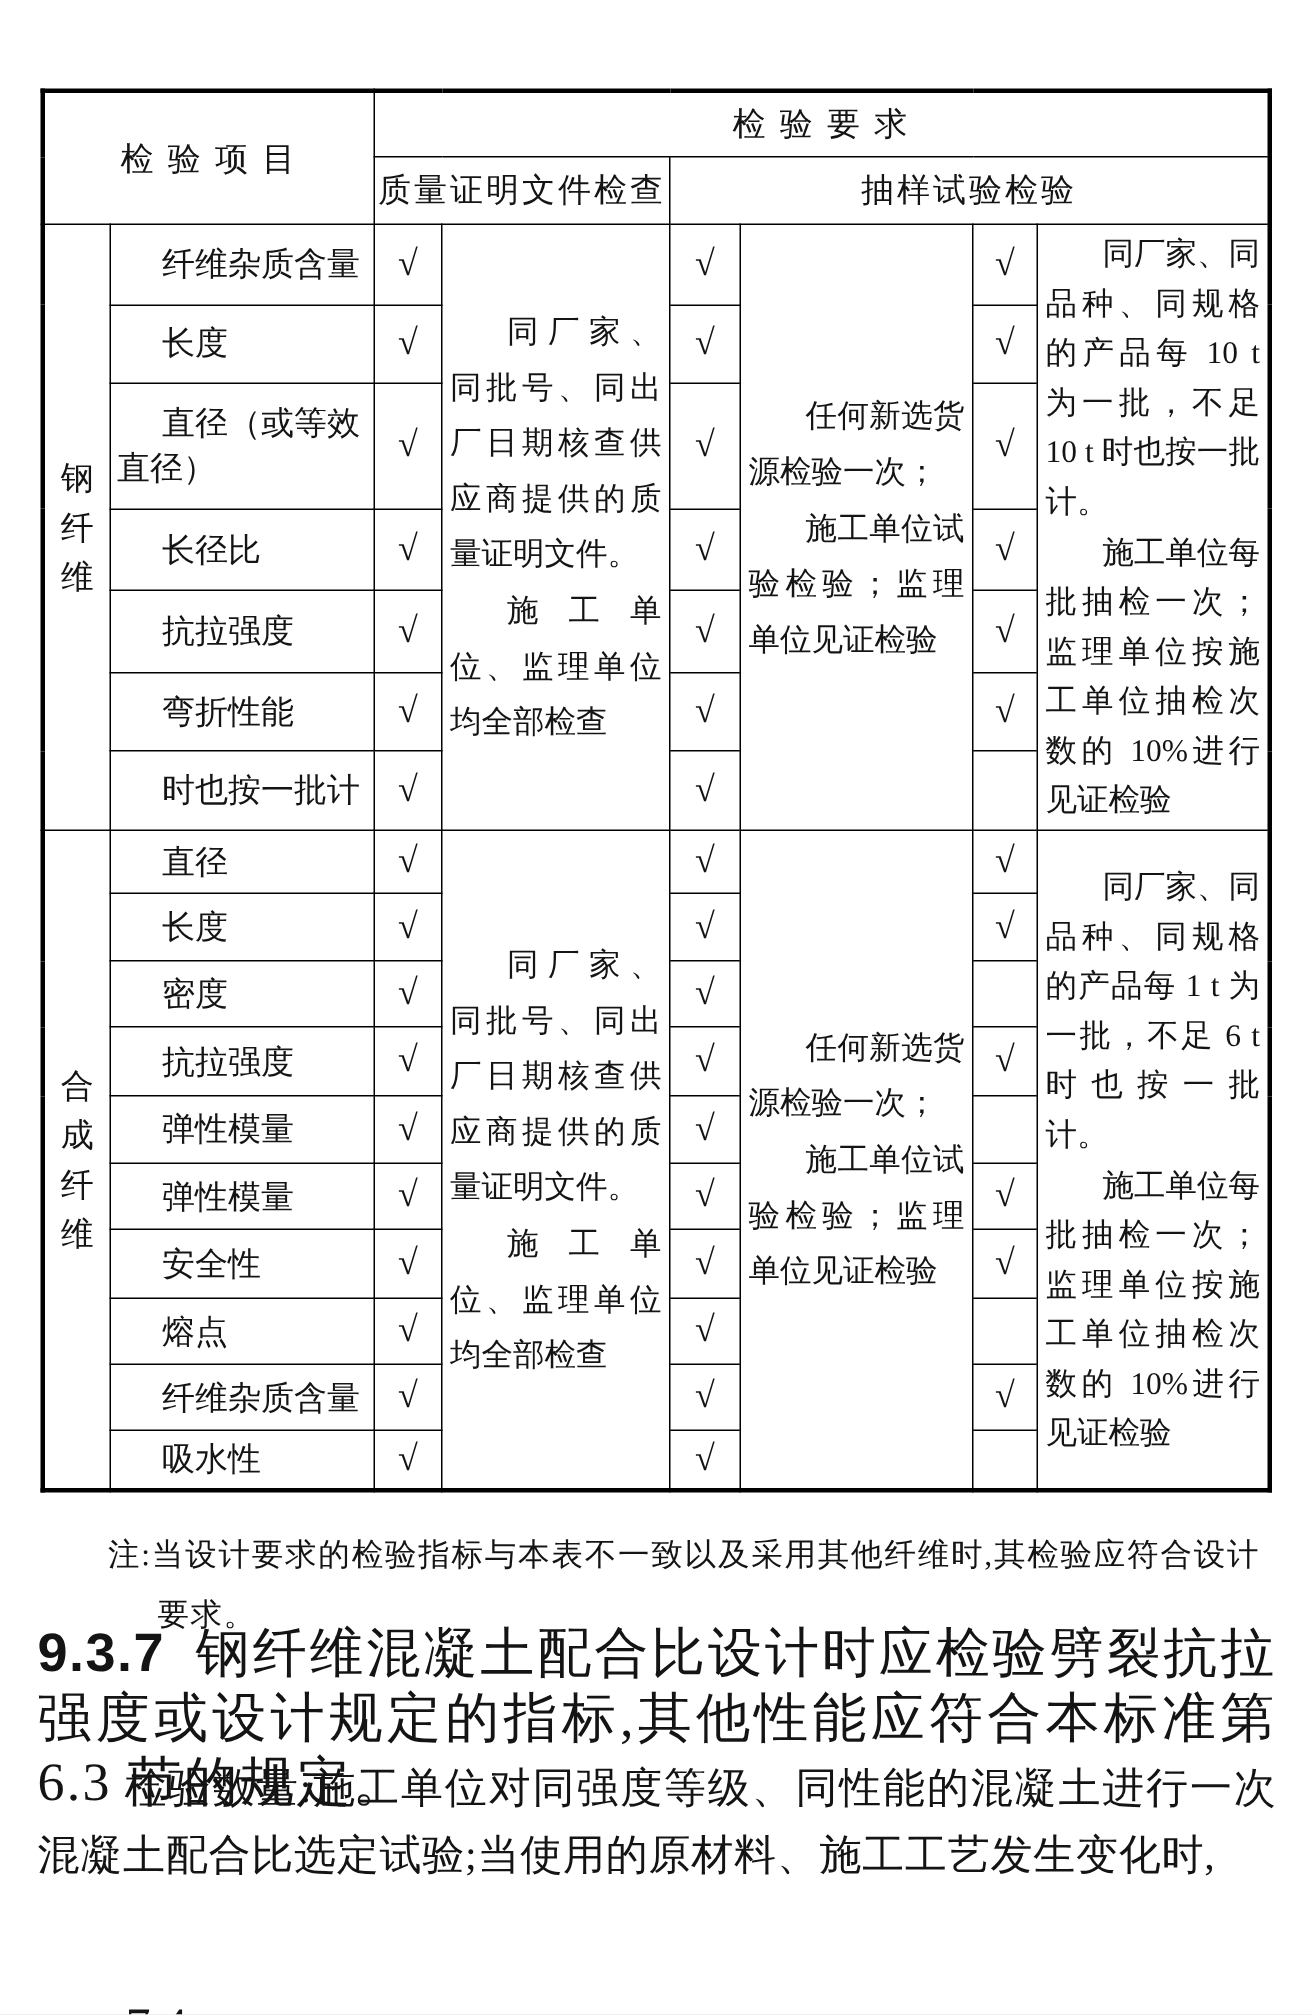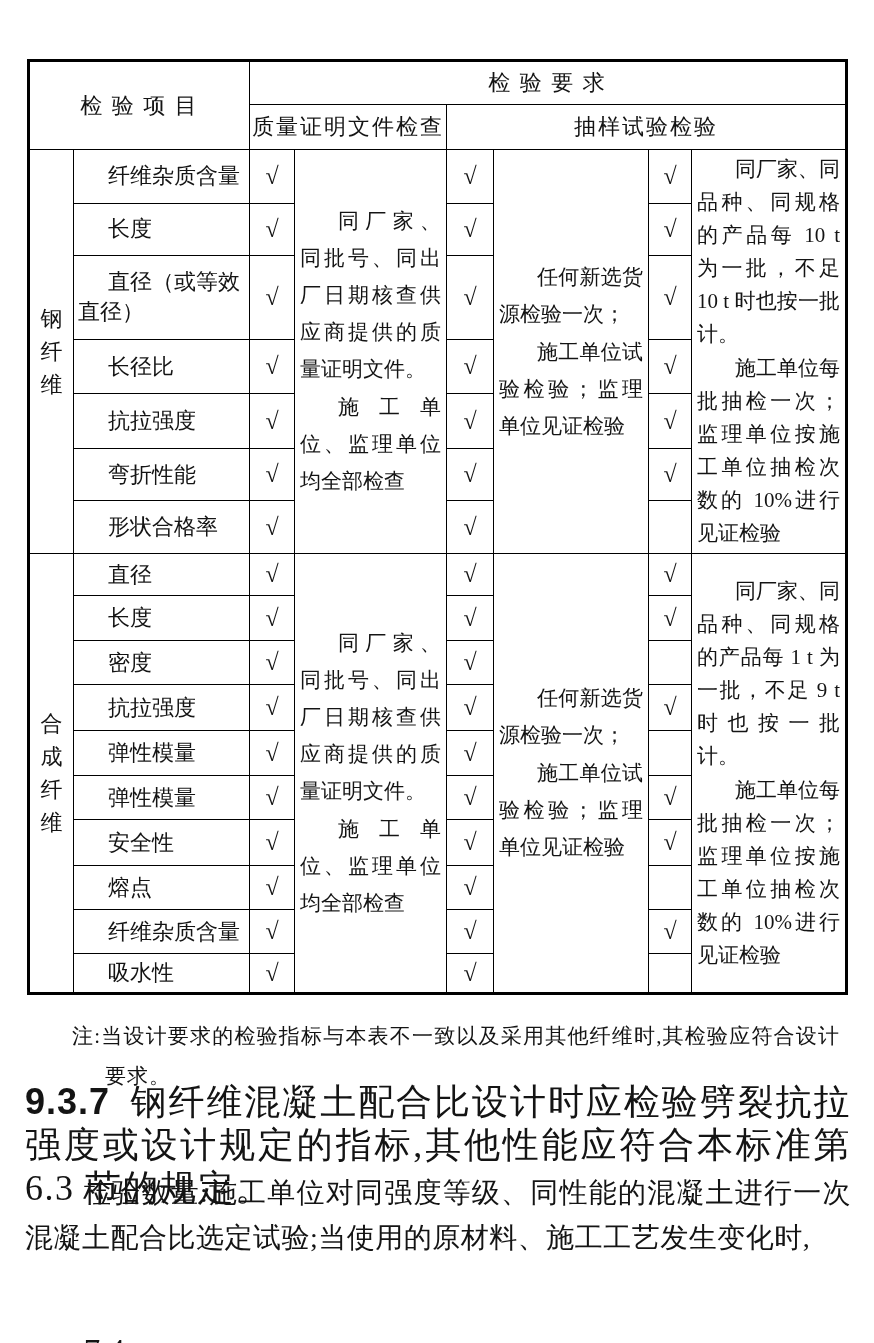--- a/index.html
+++ b/index.html
@@ -131,21 +131,21 @@
       <td class="chk">√</td>
       <td class="chk">√</td>
     </tr>
     <tr style="height:52px">
       <td class="item">弯折性能</td>
       <td class="chk">√</td>
       <td class="chk">√</td>
       <td class="chk">√</td>
     </tr>
     <tr style="height:52px">
-      <td class="item">形状合格率</td>
+      <td class="item">时也按一批计</td>
       <td class="chk">√</td>
       <td class="chk">√</td>
       <td class="chk"></td>
     </tr>
 
     <tr style="height:42px">
       <td class="grp" rowspan="10">
             <div class="vgroup">合成纤维</div>
           </td>
       <td class="item">直径</td>
@@ -154,21 +154,21 @@
         <p>同厂家、同批号、同出厂日期核查供应商提供的质量证明文件。</p>
         <p>施工单位、监理单位均全部检查</p>
       </td>
       <td class="chk">√</td>
       <td class="blk" rowspan="10">
         <p>任何新选货源检验一次；</p>
         <p>施工单位试验检验；监理单位见证检验</p>
       </td>
       <td class="chk">√</td>
       <td class="blk dense" rowspan="10">
-        <p>同厂家、同品种、同规格的产品每 1 t 为一批，不足 9 t 时也按一批计。</p>
+        <p>同厂家、同品种、同规格的产品每 1 t 为一批，不足 6 t 时也按一批计。</p>
         <p>施工单位每批抽检一次；监理单位按施工单位抽检次数的 10%进行见证检验</p>
       </td>
     </tr>
     <tr style="height:45px">
       <td class="item">长度</td>
       <td class="chk">√</td>
       <td class="chk">√</td>
       <td class="chk">√</td>
     </tr>
     <tr style="height:44px">

